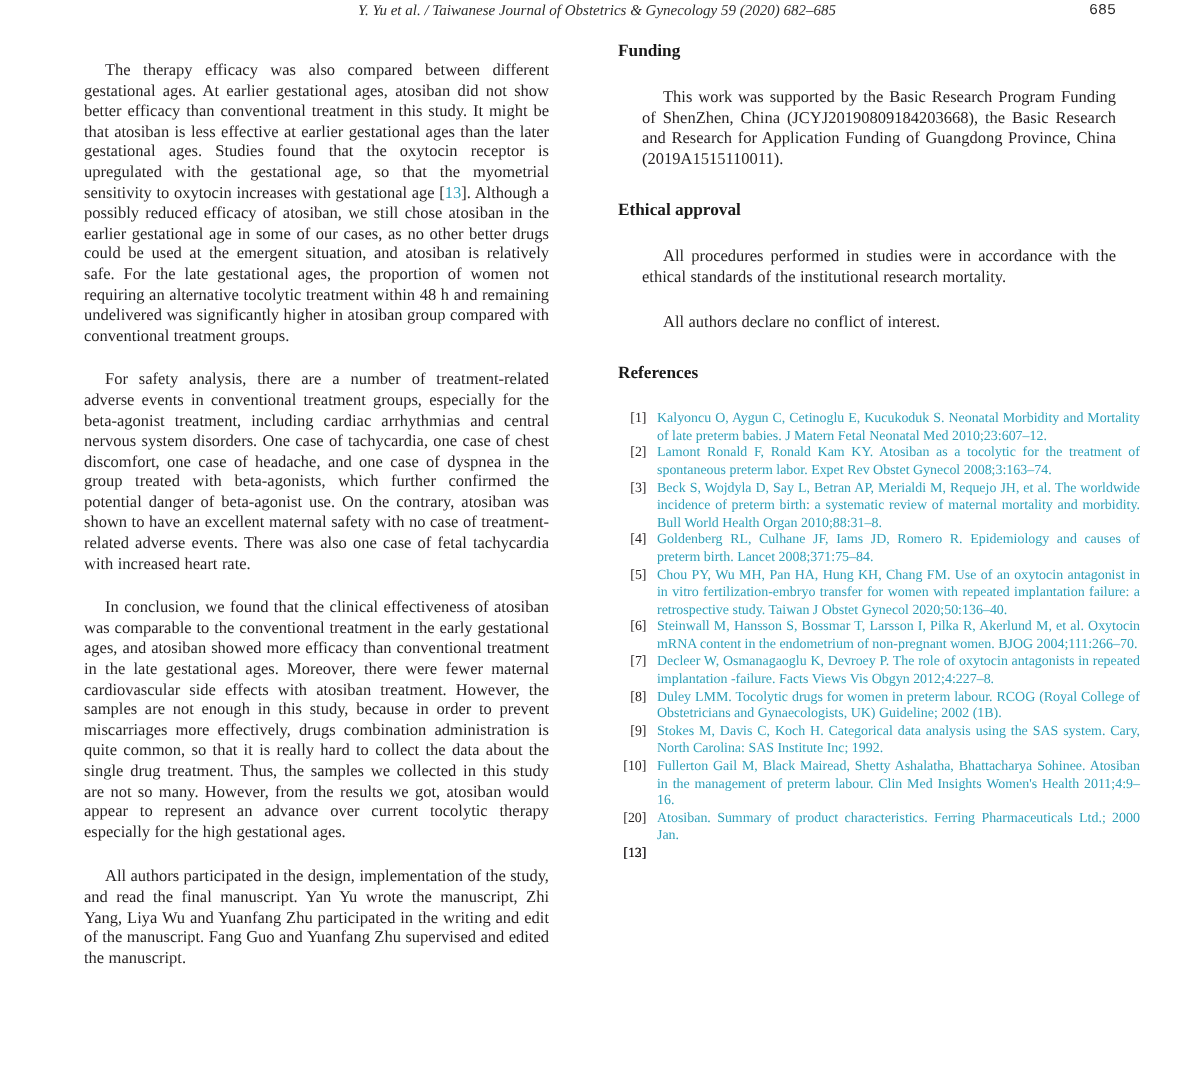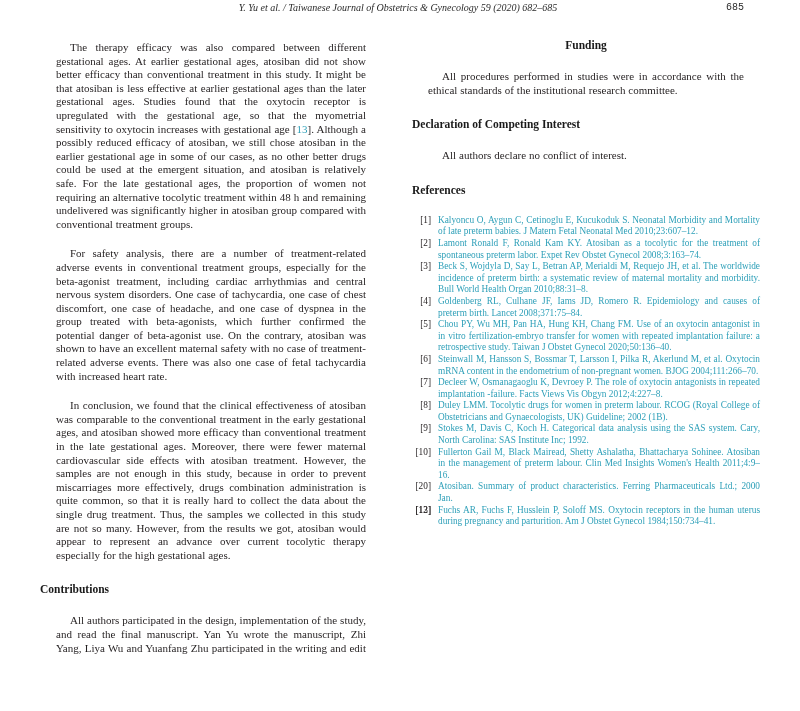--- a/index.html
+++ b/index.html
@@ -36,21 +36,21 @@
     margin: 16px;
     font-size: 11px; line-height: 13.6px;
     text-align: justify; text-indent: 14px;
     word-spacing: 0.2px;
   }
   .sec-heading {
     font-size: 11.5px; line-height: 13px;
     font-weight: bold; color: #1a1a1a;
     margin: 21px 0 18px 0;
   }
-  .col > .sec-heading:first-child { margin-top: 14px; text-align: center; }
+  .col > .sec-heading:first-child { margin-top: 3px; }
 
   .cite { color: #2d9fb8; text-decoration: none; cursor: pointer; }
 
   .refs {
     list-style: none;
     margin: 3px 0 0 0; padding: 0;
     font-size: 9.3px; line-height: 11.6px;
   }
   .refs li {
     position: relative;
@@ -72,44 +72,44 @@
 
   <div class="running-head">Y. Yu et al. / Taiwanese Journal of Obstetrics &amp; Gynecology 59 (2020) 682–685</div>
   <div class="page-num">685</div>
 
   <div class="columns">
 
     <div class="col col-left">
       <p class="body-p"><span>The therapy efficacy was also compared between different gestational ages. At earlier gestational ages, atosiban did not show better efficacy than conventional treatment in this study. It might be that atosiban is less effective at earlier gestational ages than the later gestational ages. Studies found that the oxytocin receptor is upregulated with the gestational age, so that the myometrial sensitivity to oxytocin increases with gestational age [</span><a class="cite">13</a><span>]. Although a possibly reduced efficacy of atosiban, we still chose atosiban in the earlier gestational age in some of our cases, as no other better drugs could be used at the emergent situation, and atosiban is relatively safe. For the late gestational ages, the proportion of women not requiring an alternative tocolytic treatment within 48 h and remaining undelivered was significantly higher in atosiban group compared with conventional treatment groups.</span></p>
       <p class="body-p">For safety analysis, there are a number of treatment-related adverse events in conventional treatment groups, especially for the beta-agonist treatment, including cardiac arrhythmias and central nervous system disorders. One case of tachycardia, one case of chest discomfort, one case of headache, and one case of dyspnea in the group treated with beta-agonists, which further confirmed the potential danger of beta-agonist use. On the contrary, atosiban was shown to have an excellent maternal safety with no case of treatment-related adverse events. There was also one case of fetal tachycardia with increased heart rate.</p>
       <p class="body-p">In conclusion, we found that the clinical effectiveness of atosiban was comparable to the conventional treatment in the early gestational ages, and atosiban showed more efficacy than conventional treatment in the late gestational ages. Moreover, there were fewer maternal cardiovascular side effects with atosiban treatment. However, the samples are not enough in this study, because in order to prevent miscarriages more effectively, drugs combination administration is quite common, so that it is really hard to collect the data about the single drug treatment. Thus, the samples we collected in this study are not so many. However, from the results we got, atosiban would appear to represent an advance over current tocolytic therapy especially for the high gestational ages.</p>
-      <h2 class="sec-heading">Contributions</h2>
       <p class="body-p">All authors participated in the design, implementation of the study, and read the final manuscript. Yan Yu wrote the manuscript, Zhi Yang, Liya Wu and Yuanfang Zhu participated in the writing and edit of the manuscript. Fang Guo and Yuanfang Zhu supervised and edited the manuscript.</p>
     </div>
 
     <div class="col col-right">
       <h2 class="sec-heading">Funding</h2>
+      <p class="body-p">This work was supported by the Basic Research Program Funding of ShenZhen, China (JCYJ20190809184203668), the Basic Research and Research for Application Funding of Guangdong Province, China (2019A1515110011).</p>
 
-      <p class="body-p">All procedures performed in studies were in accordance with the ethical standards of the institutional research committee.</p>
+      <h2 class="sec-heading">Ethical approval</h2>
+      <p class="body-p">All procedures performed in studies were in accordance with the ethical standards of the institutional research mortality.</p>
 
-      <h2 class="sec-heading">Declaration of Competing Interest</h2>
       <p class="body-p">All authors declare no conflict of interest.</p>
 
       <h2 class="sec-heading">References</h2>
       <ol class="refs">
         <li><span class="ref-num">[1]</span><span class="ref-text">Kalyoncu O, Aygun C, Cetinoglu E, Kucukoduk S. Neonatal Morbidity and Mortality of late preterm babies. J Matern Fetal Neonatal Med 2010;23:607–12.</span></li>
         <li><span class="ref-num">[2]</span><span class="ref-text">Lamont Ronald F, Ronald Kam KY. Atosiban as a tocolytic for the treatment of spontaneous preterm labor. Expet Rev Obstet Gynecol 2008;3:163–74.</span></li>
         <li><span class="ref-num">[3]</span><span class="ref-text">Beck S, Wojdyla D, Say L, Betran AP, Merialdi M, Requejo JH, et al. The worldwide incidence of preterm birth: a systematic review of maternal mortality and morbidity. Bull World Health Organ 2010;88:31–8.</span></li>
         <li><span class="ref-num">[4]</span><span class="ref-text">Goldenberg RL, Culhane JF, Iams JD, Romero R. Epidemiology and causes of preterm birth. Lancet 2008;371:75–84.</span></li>
         <li><span class="ref-num">[5]</span><span class="ref-text">Chou PY, Wu MH, Pan HA, Hung KH, Chang FM. Use of an oxytocin antagonist in in vitro fertilization-embryo transfer for women with repeated implantation failure: a retrospective study. Taiwan J Obstet Gynecol 2020;50:136–40.</span></li>
         <li><span class="ref-num">[6]</span><span class="ref-text">Steinwall M, Hansson S, Bossmar T, Larsson I, Pilka R, Akerlund M, et al. Oxytocin mRNA content in the endometrium of non-pregnant women. BJOG 2004;111:266–70.</span></li>
         <li><span class="ref-num">[7]</span><span class="ref-text">Decleer W, Osmanagaoglu K, Devroey P. The role of oxytocin antagonists in repeated implantation -failure. Facts Views Vis Obgyn 2012;4:227–8.</span></li>
         <li><span class="ref-num">[8]</span><span class="ref-text">Duley LMM. Tocolytic drugs for women in preterm labour. RCOG (Royal College of Obstetricians and Gynaecologists, UK) Guideline; 2002 (1B).</span></li>
         <li><span class="ref-num">[9]</span><span class="ref-text">Stokes M, Davis C, Koch H. Categorical data analysis using the SAS system. Cary, North Carolina: SAS Institute Inc; 1992.</span></li>
         <li><span class="ref-num">[10]</span><span class="ref-text">Fullerton Gail M, Black Mairead, Shetty Ashalatha, Bhattacharya Sohinee. Atosiban in the management of preterm labour. Clin Med Insights Women's Health 2011;4:9–16.</span></li>
         <li><span class="ref-num">[20]</span><span class="ref-text">Atosiban. Summary of product characteristics. Ferring Pharmaceuticals Ltd.; 2000 Jan.</span></li>
         <li><span class="ref-num">[12]</span></li>
-        <li><span class="ref-num">[13]</span><span class="ref-text">Fuchs AR, Fuchs F, Husslein P, Soloff MS. Oxytocin receptors in the human uterus during pregnancy and parturition. Am J Obstet Gynecol 1984;150:734–41.</span></li>
+        <li><span class="ref-num">[13]</span></li>
       </ol>
     </div>
 
   </div>
 </div>
 
 </body></html>

